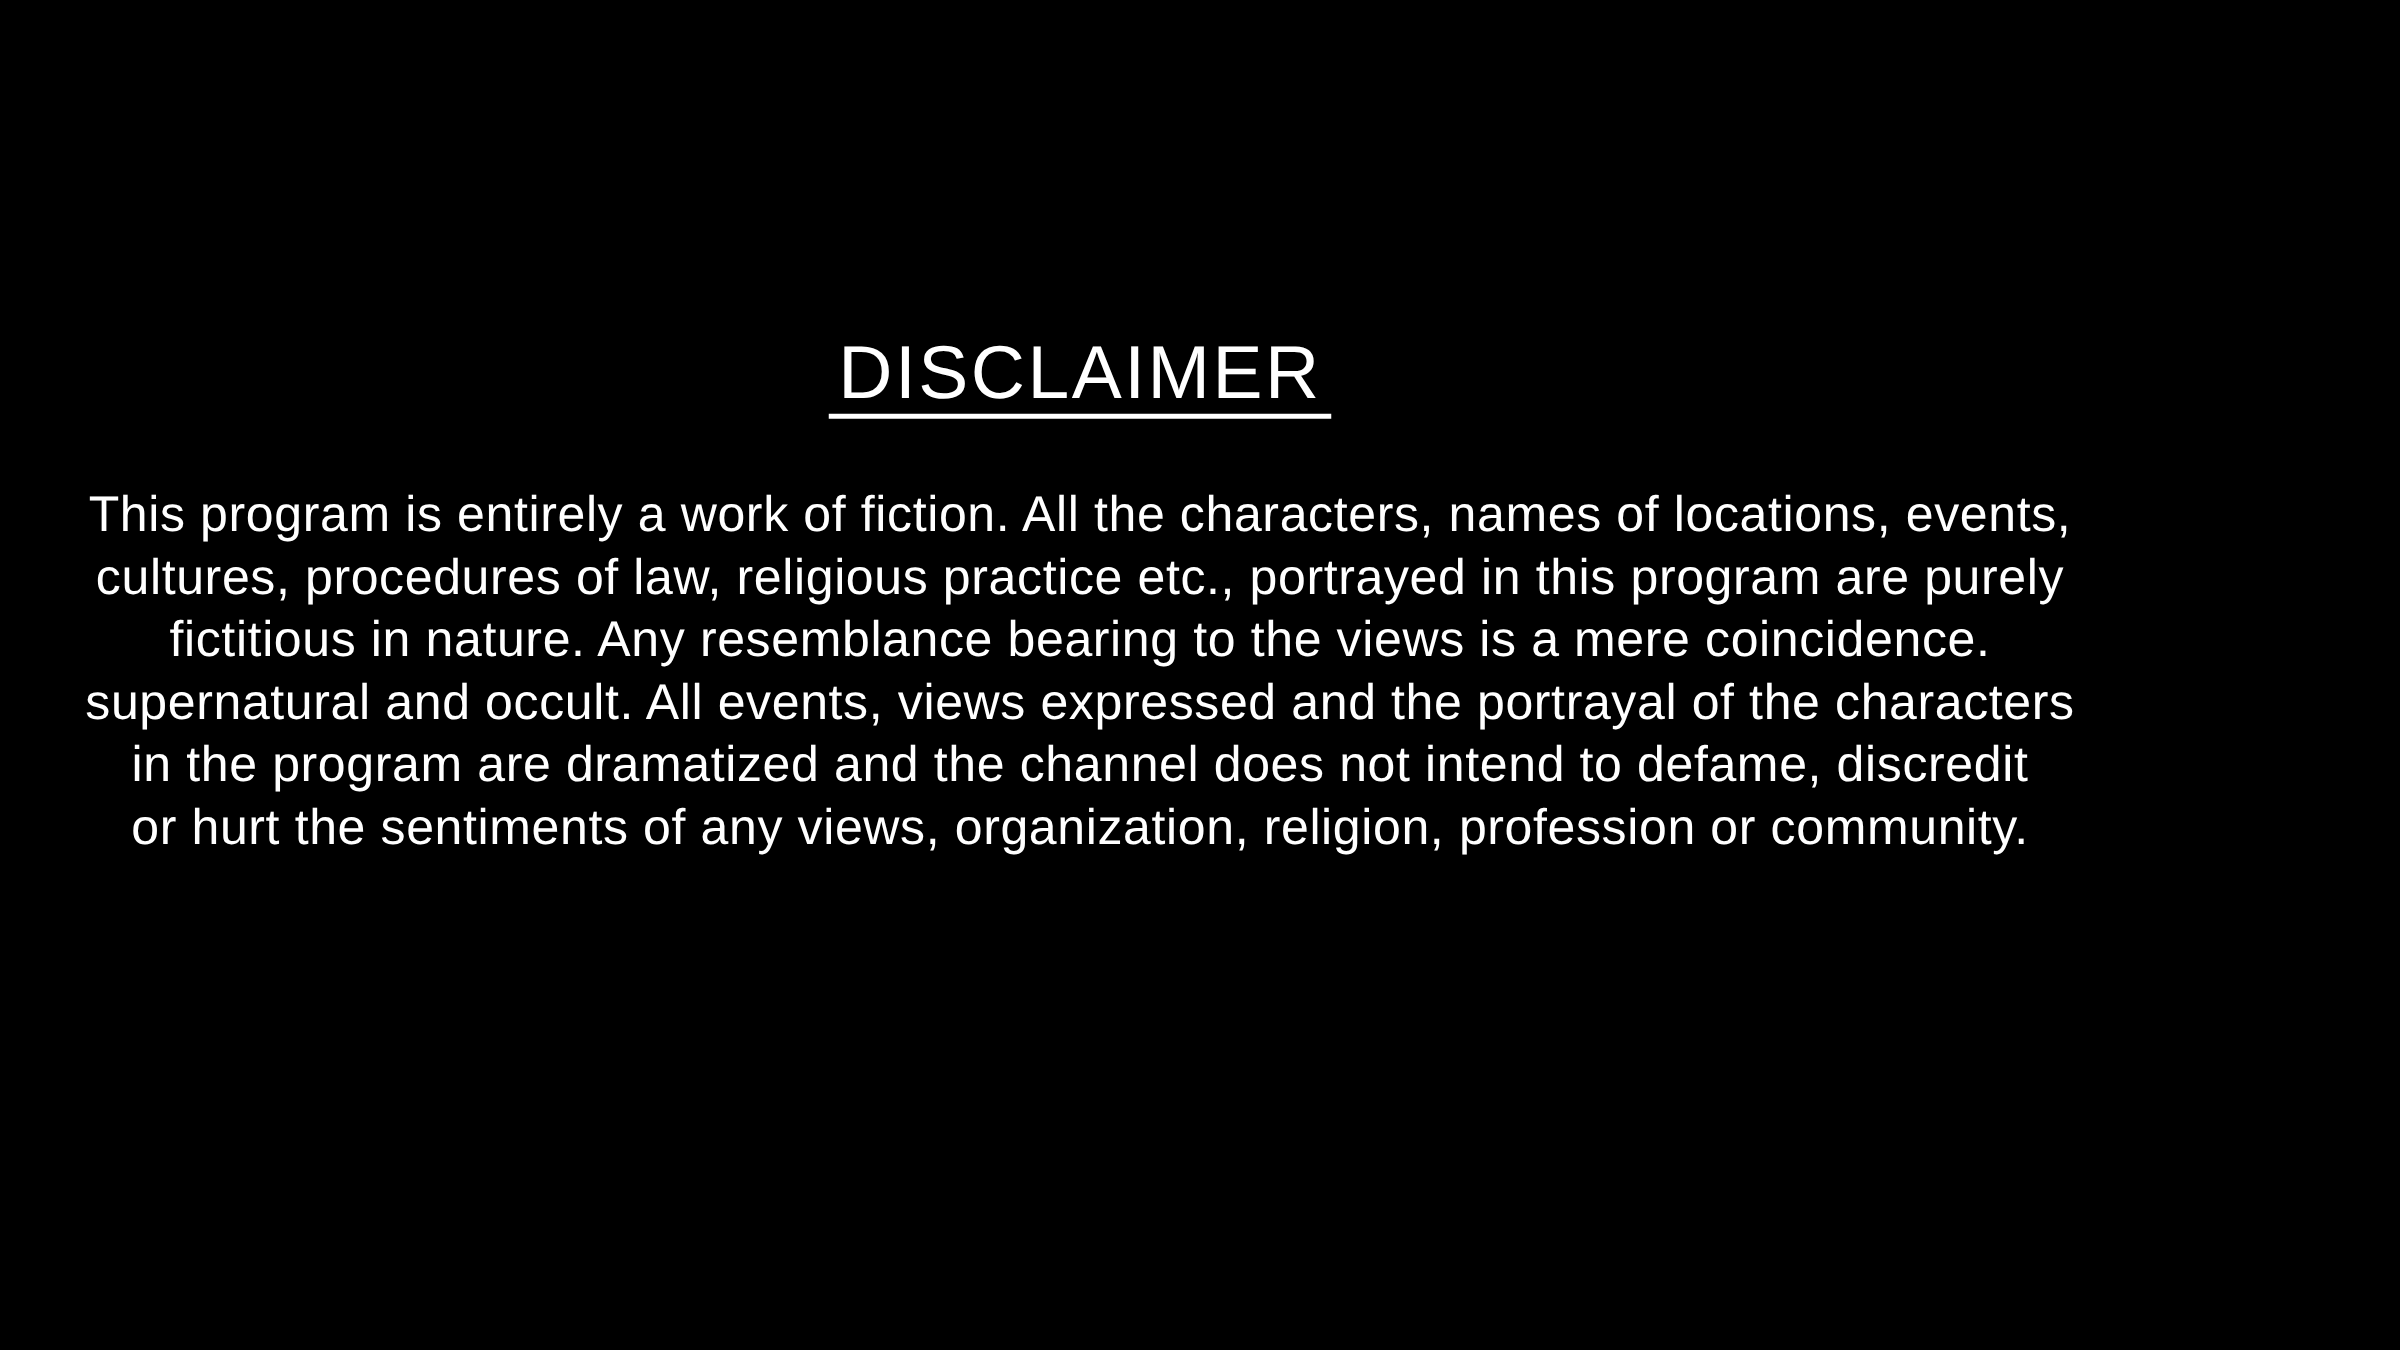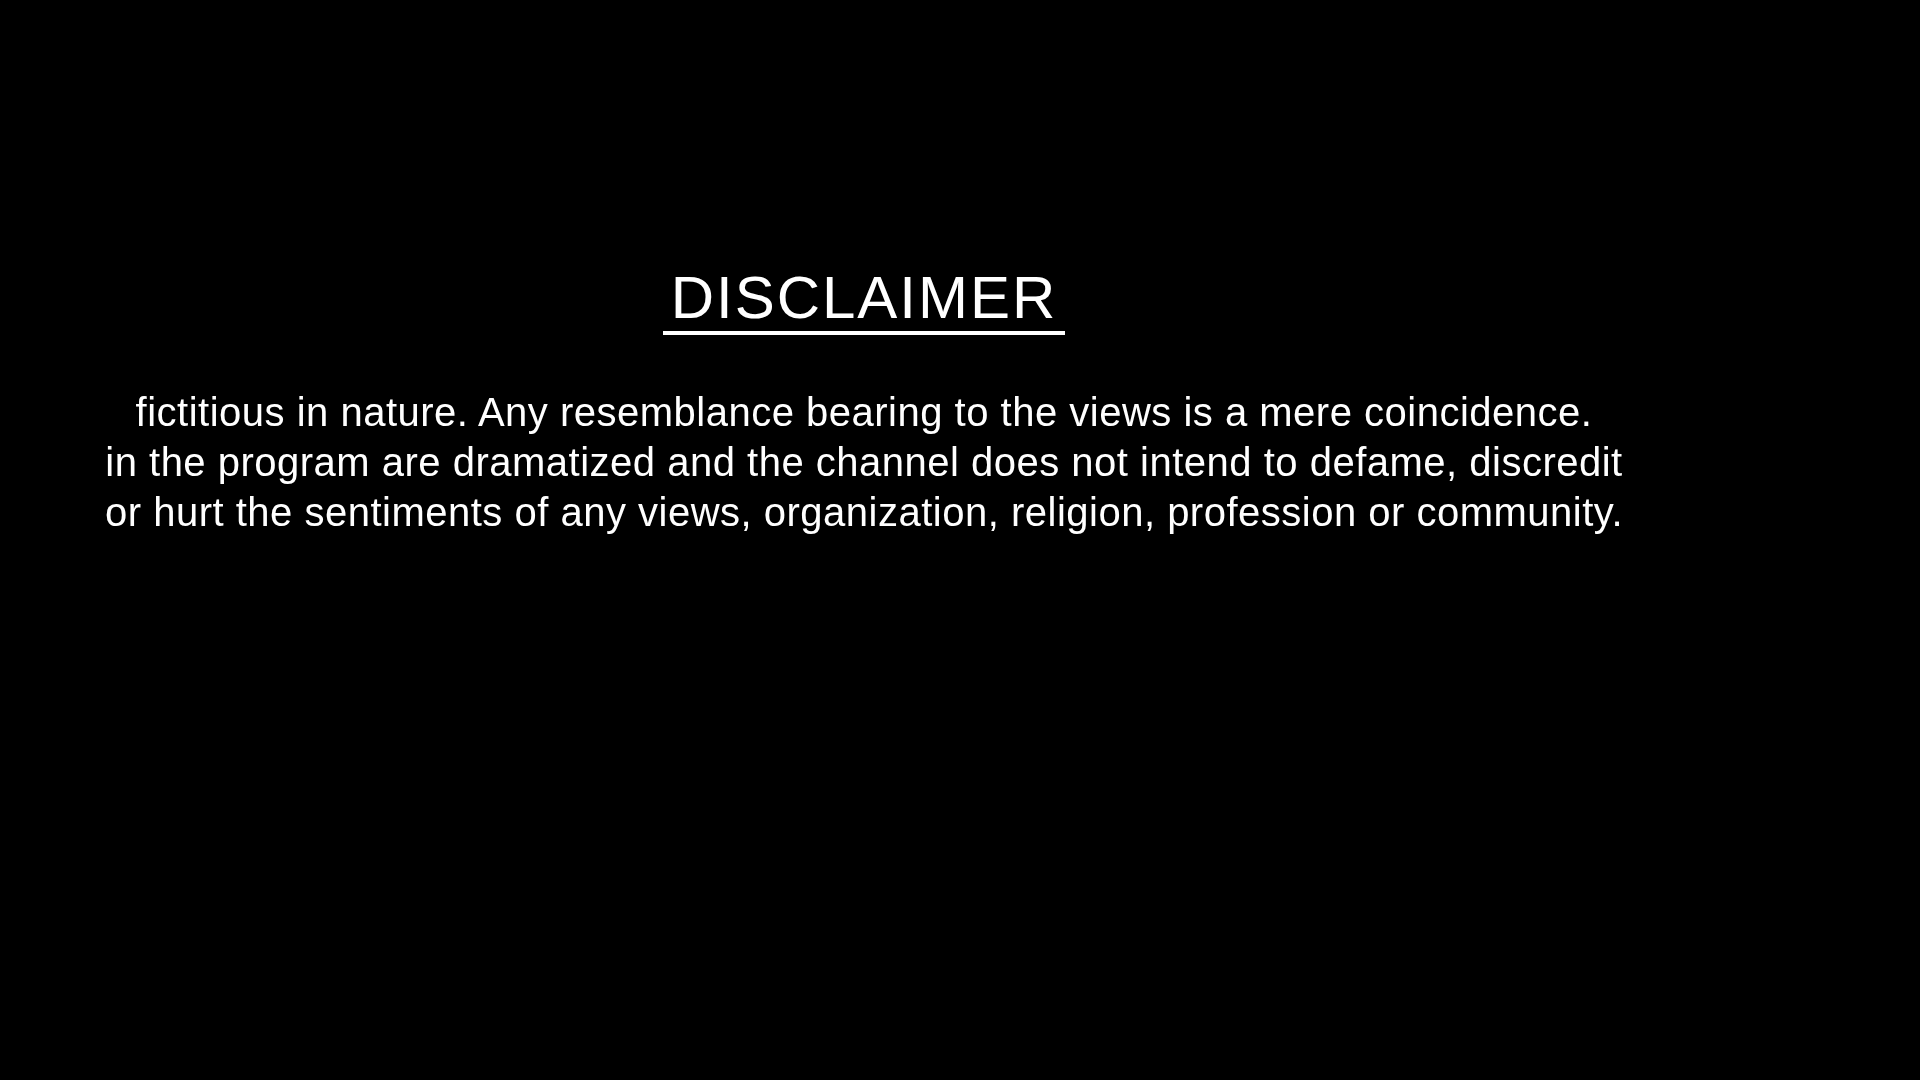--- a/index.html
+++ b/index.html
@@ -49,17 +49,20 @@
   }
 </style>
 </head>
 <body style="background: rgb(0, 0, 0);">
 
 <div class="stage" style="background: rgb(0, 0, 0); color: rgb(255, 255, 255);">
   <div class="title-row">
     <span class="title">DISCLAIMER</span>
   </div>
   <div class="body-block">
+    <div class="line">This program is entirely a work of fiction. All the characters, names of locations, events,</div>
+    <div class="line">cultures, procedures of law, religious practice etc., portrayed in this program are purely</div>
     <div class="line">fictitious in nature. Any resemblance bearing to the views is a mere coincidence.</div>
+    <div class="line">supernatural and occult. All events, views expressed and the portrayal of the characters</div>
     <div class="line">in the program are dramatized and the channel does not intend to defame, discredit</div>
     <div class="line">or hurt the sentiments of any views, organization, religion, profession or community.</div>
   </div>
 </div>
 
 </body></html>

